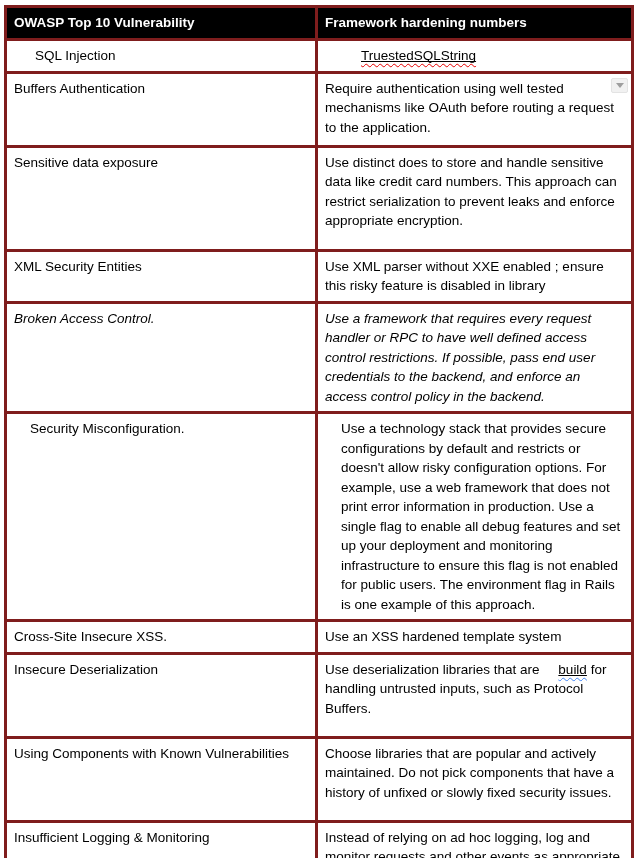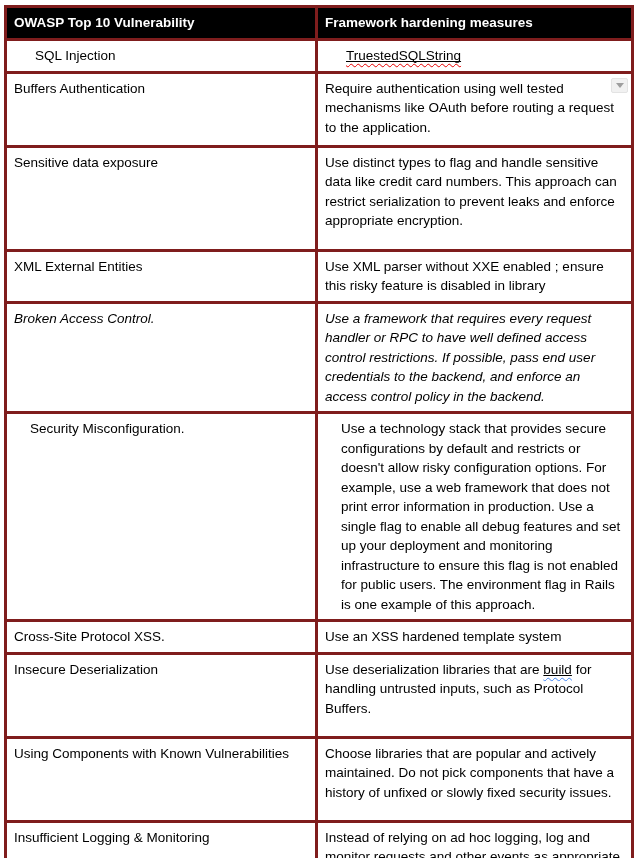--- a/index.html
+++ b/index.html
@@ -44,21 +44,21 @@
   tbody tr:nth-child(4) td  { height: 49px;  }
   tbody tr:nth-child(5) td  { height: 104px; font-style: italic; }
   tbody tr:nth-child(6) td  { height: 194px; padding-left: 23px; }
   tbody tr:nth-child(7) td  { height: 31px;  }
   tbody tr:nth-child(8) td  { height: 84px;  }
   tbody tr:nth-child(9) td  { height: 84px;  }
   tbody tr:nth-child(10) td { height: 67px;  }
 
   td.measure-cell { position: relative; }
 
-  .u-solid { text-decoration: underline; text-decoration-thickness: 1px; }
+  .u-solid { text-decoration: underline; text-decoration-thickness: 1px; margin-left: 15px; }
   .sp-red {
     text-decoration: underline wavy #e60000;
     text-decoration-thickness: 1px;
     text-underline-offset: 3px;
     text-decoration-skip-ink: none;
   }
   .sp-blue {
     text-decoration: underline wavy #4285f4;
     text-decoration-thickness: 1px;
     text-underline-offset: 3px;
@@ -91,58 +91,58 @@
 <body>
 
 <table class="doc-table">
   <colgroup>
       <col class="c1">
       <col class="c2">
     </colgroup>
   <thead>
     <tr>
       <th>OWASP Top 10 Vulnerability</th>
-      <th>Framework hardening measures</th>
+      <th>Framework hardening numbers</th>
     </tr>
   </thead>
   <tbody id="rows">
   <tr>
     <td class="vuln-cell">SQL Injection</td>
     <td class="measure-cell"><span class="u-solid"><span class="sp-red">TruestedSQLString</span></span></td>
   </tr>
 
   <tr>
     <td class="vuln-cell">Buffers Authentication</td>
     <td class="measure-cell"><span>Require authentication using well tested mechanisms like OAuth before routing a request to the application.</span><div class="marker">
             <div class="tri"></div>
           </div></td>
   </tr>
 
   <tr>
     <td class="vuln-cell">Sensitive data exposure</td>
-    <td class="measure-cell"><span>Use distinct types to flag and handle sensitive data like credit card numbers. This approach can restrict serialization to prevent leaks and enforce appropriate encryption.</span></td>
+    <td class="measure-cell"><span>Use distinct does to store and handle sensitive data like credit card numbers. This approach can restrict serialization to prevent leaks and enforce appropriate encryption.</span></td>
   </tr>
 
   <tr>
-    <td class="vuln-cell">XML External Entities</td>
+    <td class="vuln-cell">XML Security Entities</td>
     <td class="measure-cell"><span>Use XML parser without XXE enabled ; ensure this risky feature is disabled in library</span></td>
   </tr>
 
   <tr>
     <td class="vuln-cell">Broken Access Control.</td>
     <td class="measure-cell"><span>Use a framework that requires every request handler or RPC to have well defined access control restrictions. If possible, pass end user credentials to the backend, and enforce an access control policy in the backend.</span></td>
   </tr>
 
   <tr>
     <td class="vuln-cell">Security Misconfiguration.</td>
     <td class="measure-cell"><span>Use a technology stack that provides secure configurations by default and restricts or doesn't allow risky configuration options. For example, use a web framework that does not print error information in production. Use a single flag to enable all debug features and set up your deployment and monitoring infrastructure to ensure this flag is not enabled for public users. The environment flag in Rails is one example of this approach.</span></td>
   </tr>
 
   <tr>
-    <td class="vuln-cell">Cross-Site Protocol XSS.</td>
+    <td class="vuln-cell">Cross-Site Insecure XSS.</td>
     <td class="measure-cell"><span>Use an XSS hardened template system</span></td>
   </tr>
 
   <tr>
     <td class="vuln-cell">Insecure Deserialization</td>
     <td class="measure-cell">Use deserialization libraries that are <span class="u-solid"><span class="sp-blue">build</span></span> for handling untrusted inputs, such as Protocol Buffers.</td>
   </tr>
 
   <tr>
     <td class="vuln-cell">Using Components with Known Vulnerabilities</td>

